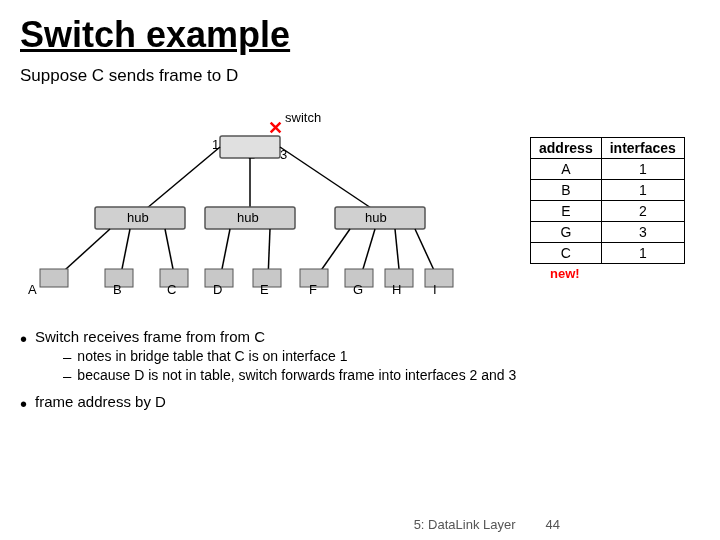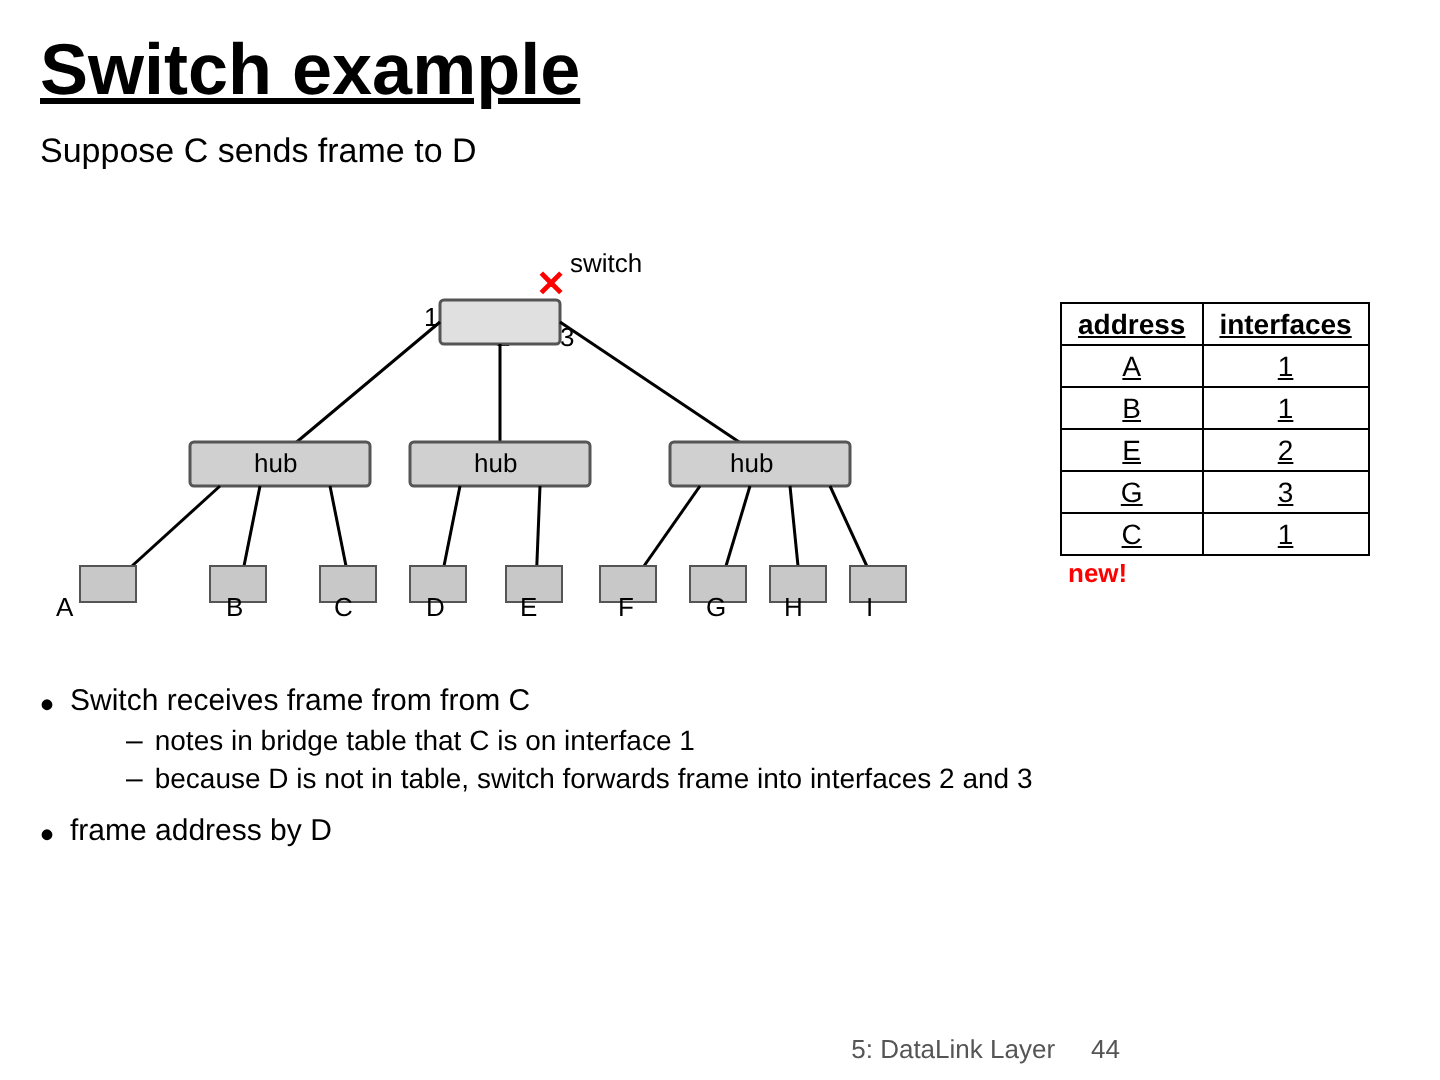--- a/index.html
+++ b/index.html
@@ -20,21 +20,21 @@
     h1 {
       font-size: 36px;
       font-weight: bold;
       text-decoration: underline;
       color: #000;
       margin-bottom: 10px;
     }
     .subtitle {
       font-size: 17px;
       color: #000;
-      margin-bottom: 32px;
+      margin-bottom: 18px;
     }
     .main-content {
       display: flex;
       flex-direction: row;
       align-items: center;
     }
     .diagram-area {
       position: relative;
       width: 500px;
       height: 210px;
@@ -46,39 +46,38 @@
       width: 500px;
       height: 210px;
     }
     .table-area {
       margin-left: 10px;
       margin-top: 0px;
     }
     .address-table {
       border-collapse: collapse;
       font-size: 14px;
-      text-decoration: underline;
     }
     .address-table th {
       border: 1px solid #000;
       padding: 2px 8px;
       text-align: center;
       font-weight: bold;
       background: #fff;
     }
     .address-table td {
       border: 1px solid #000;
       padding: 2px 8px;
       text-align: center;
     }
     .new-label {
       color: red;
       font-size: 13px;
       font-weight: bold;
-      margin-left: 4px;
+      margin-left: 20px;
     }
     .bullets {
       margin-top: 14px;
       font-size: 15px;
       color: #000;
     }
     .bullet-item {
       margin-bottom: 6px;
       display: flex;
       align-items: flex-start;
@@ -103,21 +102,21 @@
       margin-right: 6px;
       font-size: 15px;
     }
     .footer {
       position: absolute;
       bottom: 8px;
       right: 20px;
       font-size: 13px;
       color: #555;
       display: flex;
-      gap: 18px;
+      gap: 30px;
     }
   </style>
 </head>
 <body>
 
 <div class="page">
   <h1>Switch example</h1>
   <div class="subtitle">Suppose C sends frame to D</div>
 
   <div class="main-content">

